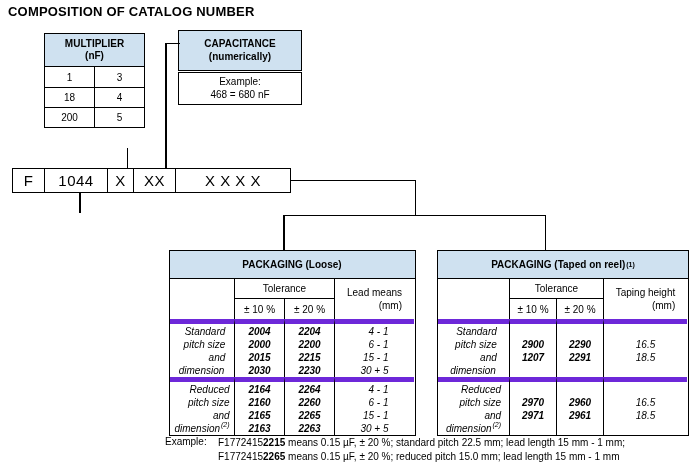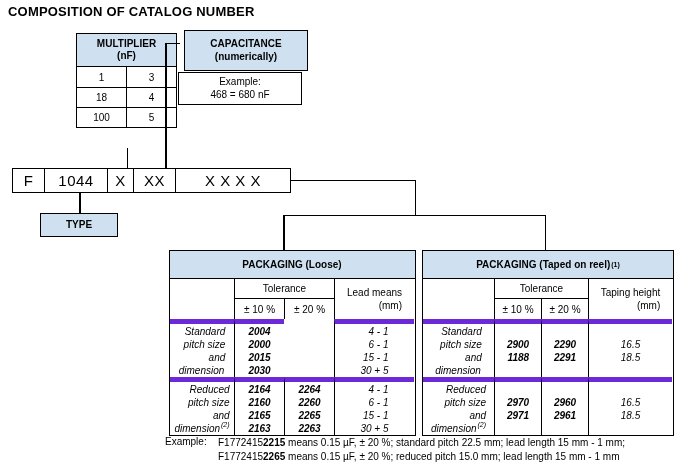--- a/index.html
+++ b/index.html
@@ -19,58 +19,58 @@
   .line { position: absolute; background: #000; }
 
   
   .title {
     position: absolute; left: 8px; top: 4px;
     font-size: 13px; font-weight: bold; letter-spacing: 0.2px;
   }
 
   
   .mult {
-    position: absolute; left: 76px; top: 33px; width: 101px;
+    position: absolute; left: 44px; top: 33px; width: 101px;
     border: 1.5px solid #000; font-size: 10px; background:#fff;
   }
   .mult-header {
     height: 33px; display:flex; align-items:center; justify-content:center;
     text-align:center; font-weight:bold; border-bottom: 1px solid #000;
     line-height: 12px;
   }
   .mult-row { display: flex; height: 20px; }
   .mult-row + .mult-row { border-top: 1px solid #000; }
   .mult-cell { flex: 1; display:flex; align-items:center; justify-content:center; }
   .mult-cell.first { border-right: 1px solid #000; }
 
   
   .simplebox {
     position:absolute; border: 1.5px solid #000;
     display:flex; align-items:center; justify-content:center; text-align:center;
     font-size: 10px; line-height: 12.5px;
   }
-  .capbox { left: 184px; top: 30px; width: 124px; height: 41px; font-weight: bold; }
+  .capbox { left: 178px; top: 30px; width: 124px; height: 41px; font-weight: bold; }
   .exbox  { left: 178px; top: 72px; width: 124px; height: 33px; background:#fff; }
 
   
   .cat { position:absolute; left: 12px; top: 168px; height: 25px; display:flex; font-size: 15px; }
   .cat-cell {
     border: 1.5px solid #000; border-left: none;
     display:flex; align-items:center; justify-content:center; background:#fff;
     letter-spacing: 0.5px;
   }
   .cat-cell.first { border-left: 1.5px solid #000; }
 
   
   .typebox { left: 40px; top: 213px; width: 78px; height: 24px; font-weight:bold; }
 
   
   .pkg { position:absolute; top: 250px; border: 1.5px solid #000; font-size: 10px; background:#fff; }
   .pkg-loose { left: 169px; width: 247px; }
-  .pkg-taped { left: 422px; width: 252px; }
+  .pkg-taped { left: 437px; width: 252px; }
   .pkg-title {
     height: 28px; border-bottom: 1px solid #000;
     display:flex; align-items:center; justify-content:center;
     font-weight: bold;
   }
   .pkg-grid { display: grid; grid-template-rows: 20px 20px 58px 58px; }
   .pkg-loose .pkg-grid { grid-template-columns: 64px 50px 50px 80px; }
   .pkg-taped .pkg-grid { grid-template-columns: 71px 47px 47px 84px; }
   .cell {
     display:flex; align-items:center; justify-content:center;
@@ -97,40 +97,39 @@
 (nF)</div>
     <div class="mult-row">
       <div class="mult-cell first">1</div>
       <div class="mult-cell">3</div>
     </div>
     <div class="mult-row">
       <div class="mult-cell first">18</div>
       <div class="mult-cell">4</div>
     </div>
     <div class="mult-row">
-      <div class="mult-cell first">100</div>
+      <div class="mult-cell first">200</div>
       <div class="mult-cell">5</div>
     </div>
   </div>
 
   <div class="simplebox capbox blue pre">CAPACITANCE
 (numerically)</div>
 
   <div class="simplebox exbox pre">Example:
 468 = 680 nF</div>
 
   <div class="cat">
     <div class="cat-cell first" style="width:33px">F</div>
     <div class="cat-cell" style="width:63px">1044</div>
     <div class="cat-cell" style="width:26px">X</div>
     <div class="cat-cell" style="width:42px">XX</div>
     <div class="cat-cell" style="width:115px">X X X X</div>
   </div>
 
-  <div class="simplebox typebox blue">TYPE</div>
 
   <div class="line" style="left:126.5px; top:148px; width:1.5px; height:20px;"></div>
   <div class="line" style="left:165px; top:42.5px; width:14.5px; height:1.5px;"></div>
   <div class="line" style="left:165px; top:42.5px; width:1.5px; height:125.5px;"></div>
   <div class="line" style="left:79px; top:193px; width:1.5px; height:20px;"></div>
   <div class="line" style="left:291px; top:179.5px; width:125px; height:1.5px;"></div>
   <div class="line" style="left:414.5px; top:179.5px; width:1.5px; height:36.5px;"></div>
   <div class="line" style="left:283px; top:214.5px; width:263px; height:1.5px;"></div>
   <div class="line" style="left:283px; top:214.5px; width:1.5px; height:35.5px;"></div>
   <div class="line" style="left:544.5px; top:214.5px; width:1.5px; height:35.5px;"></div>
@@ -151,20 +150,24 @@
       <div class="cell bt" style="grid-area:3/1/4/2;">
         <span><span>Standard
 pitch size
 and
 dimension</span><sup></sup></span>
       </div>
       <div class="cell bl bt bold" style="grid-area:3/2/4/3;">2004
 2000
 2015
 2030</div>
+      <div class="cell bl bt bold" style="grid-area:3/3/4/4;">2204
+2200
+2215
+2230</div>
       <div class="cell bl bt" style="grid-area:3/4/4/5;">4 - 1
 6 - 1
 15 - 1
 30 + 5</div>
 
       <div class="cell bt" style="grid-area:4/1/5/2;">
         <span><span>Reduced
 pitch size
 and
 dimension</span><sup>(2)</sup></span>
@@ -197,21 +200,21 @@
       <div class="cell bl" style="grid-area:2/2/3/3;">± 10 %</div>
       <div class="cell bl" style="grid-area:2/3/3/4;">± 20 %</div>
 
       <div class="cell bt" style="grid-area:3/1/4/2;">
         <span><span>Standard
 pitch size
 and
 dimension</span><sup></sup></span>
       </div>
       <div class="cell bl bt bold" style="grid-area:3/2/4/3;">2900
-1188</div>
+1207</div>
       <div class="cell bl bt bold" style="grid-area:3/3/4/4;">2290
 2291</div>
       <div class="cell bl bt" style="grid-area:3/4/4/5;">16.5
 18.5</div>
 
       <div class="cell bt" style="grid-area:4/1/5/2;">
         <span><span>Reduced
 pitch size
 and
 dimension</span><sup>(2)</sup></span>

